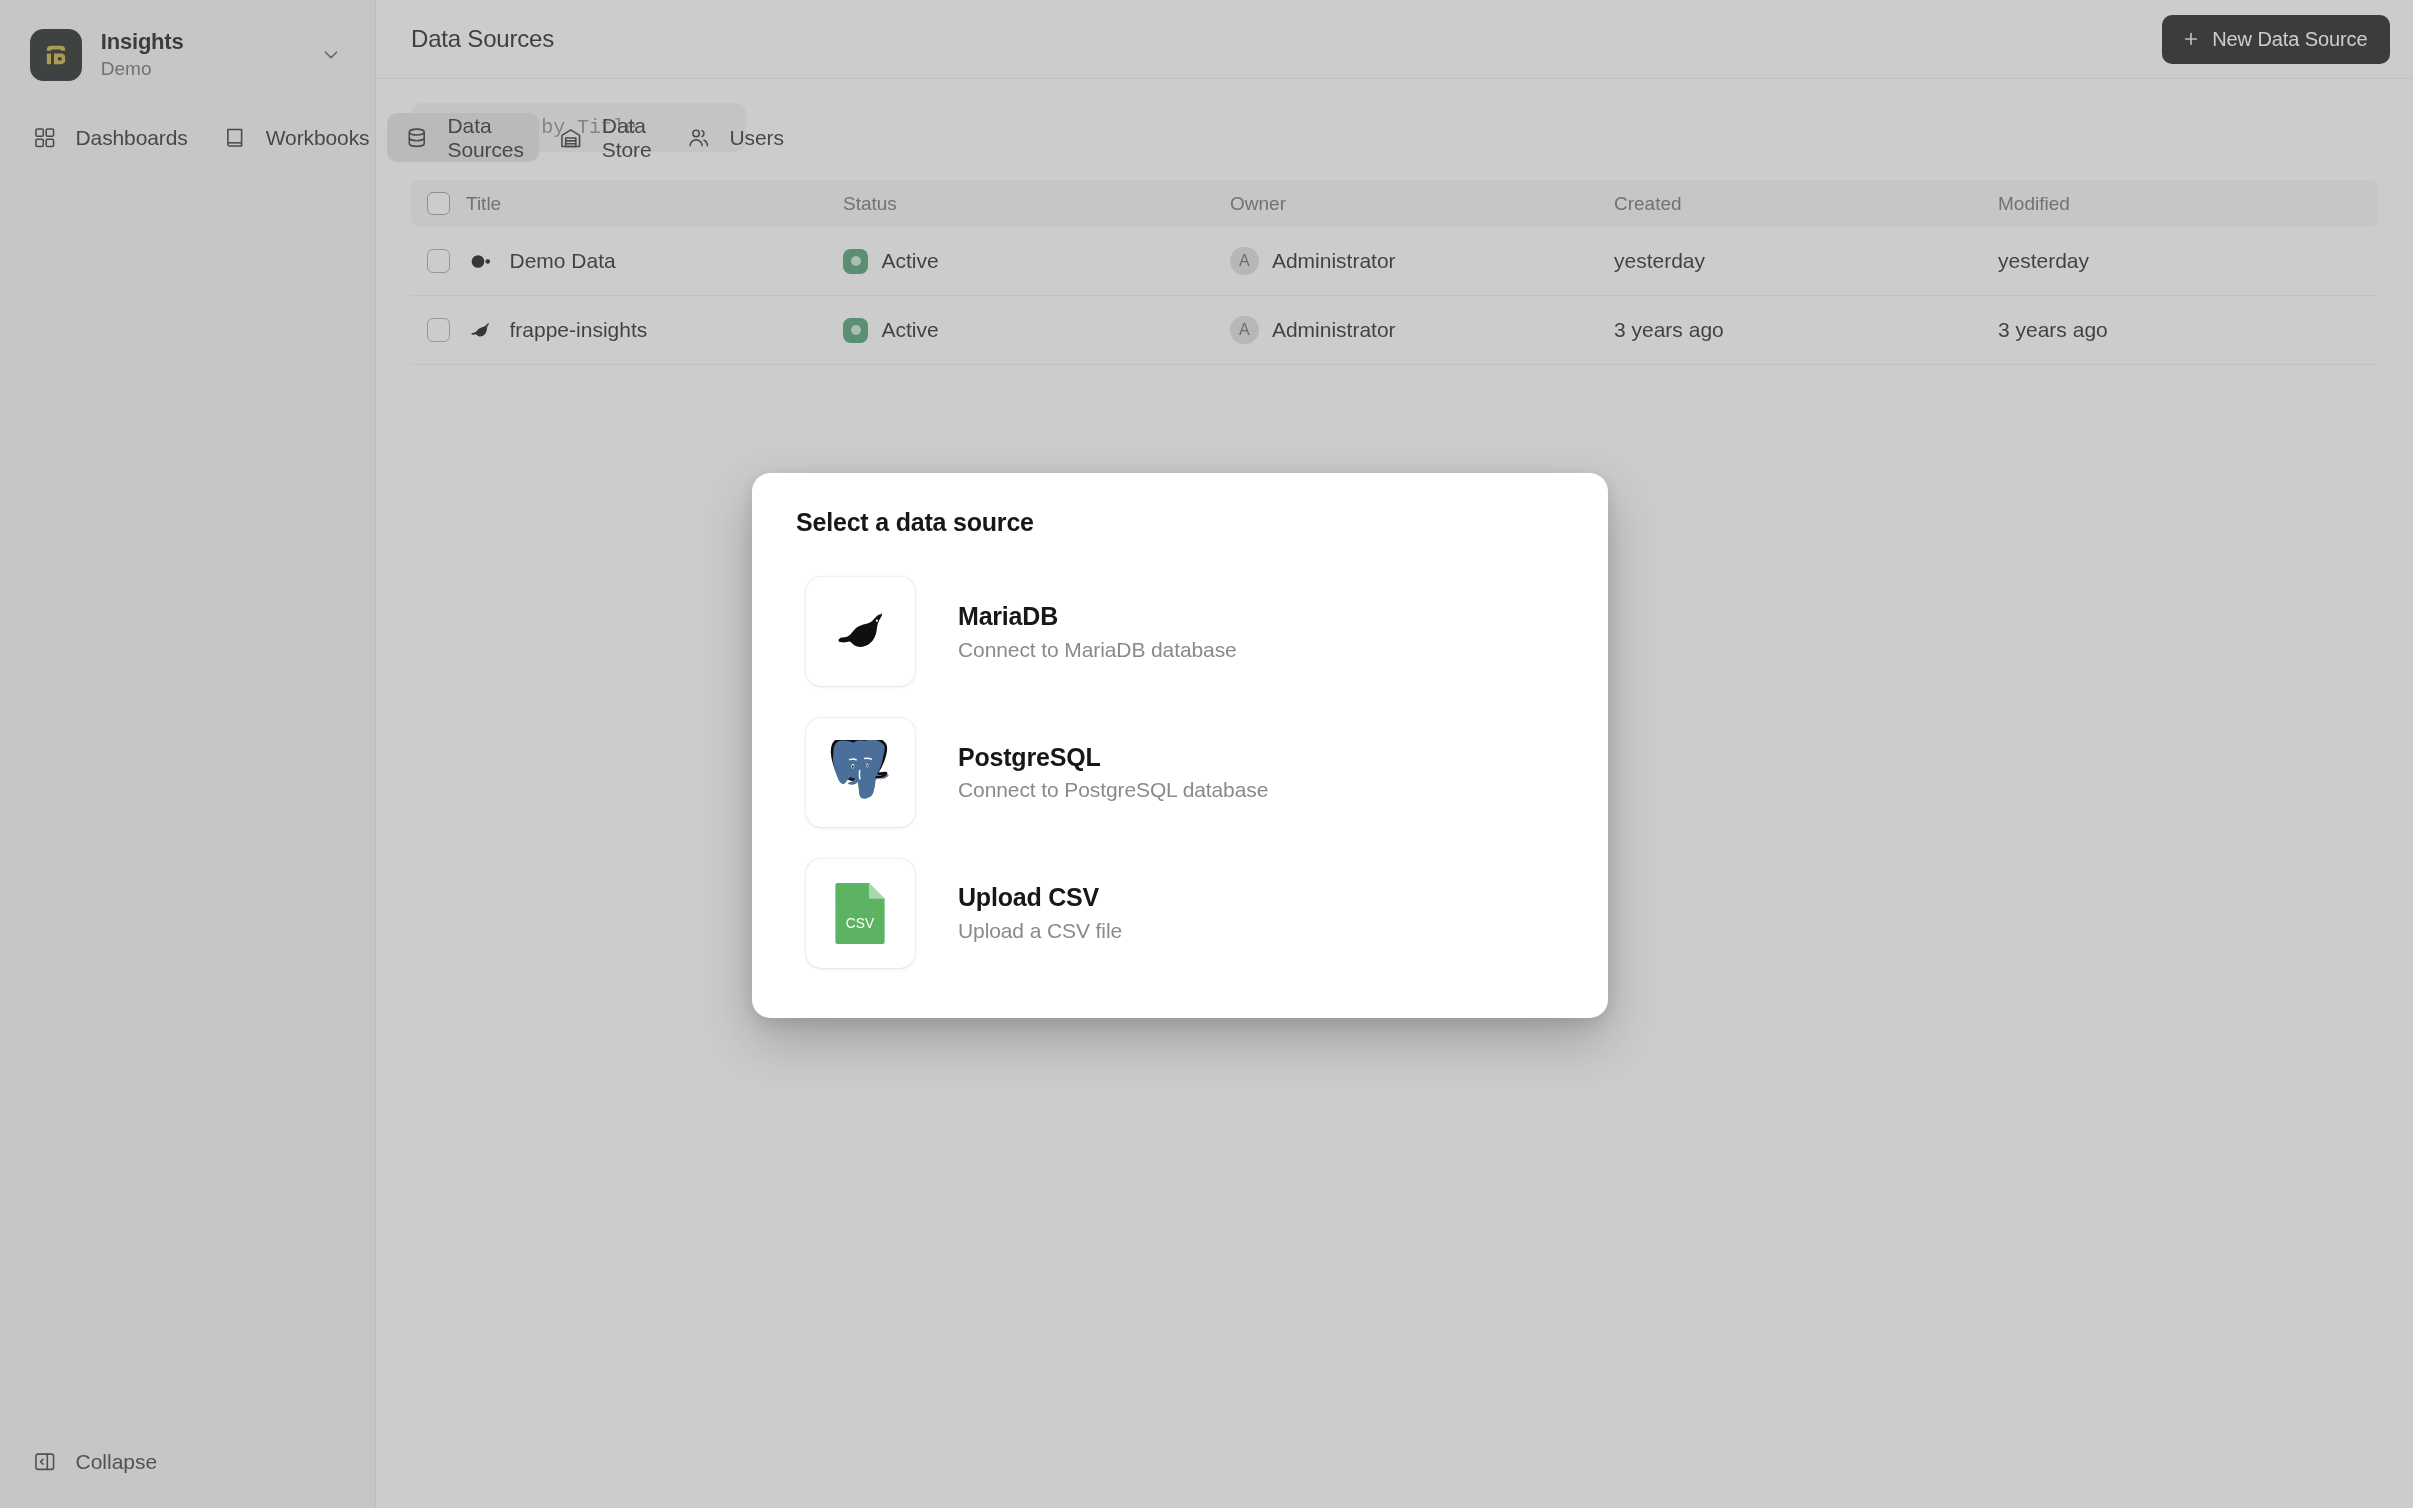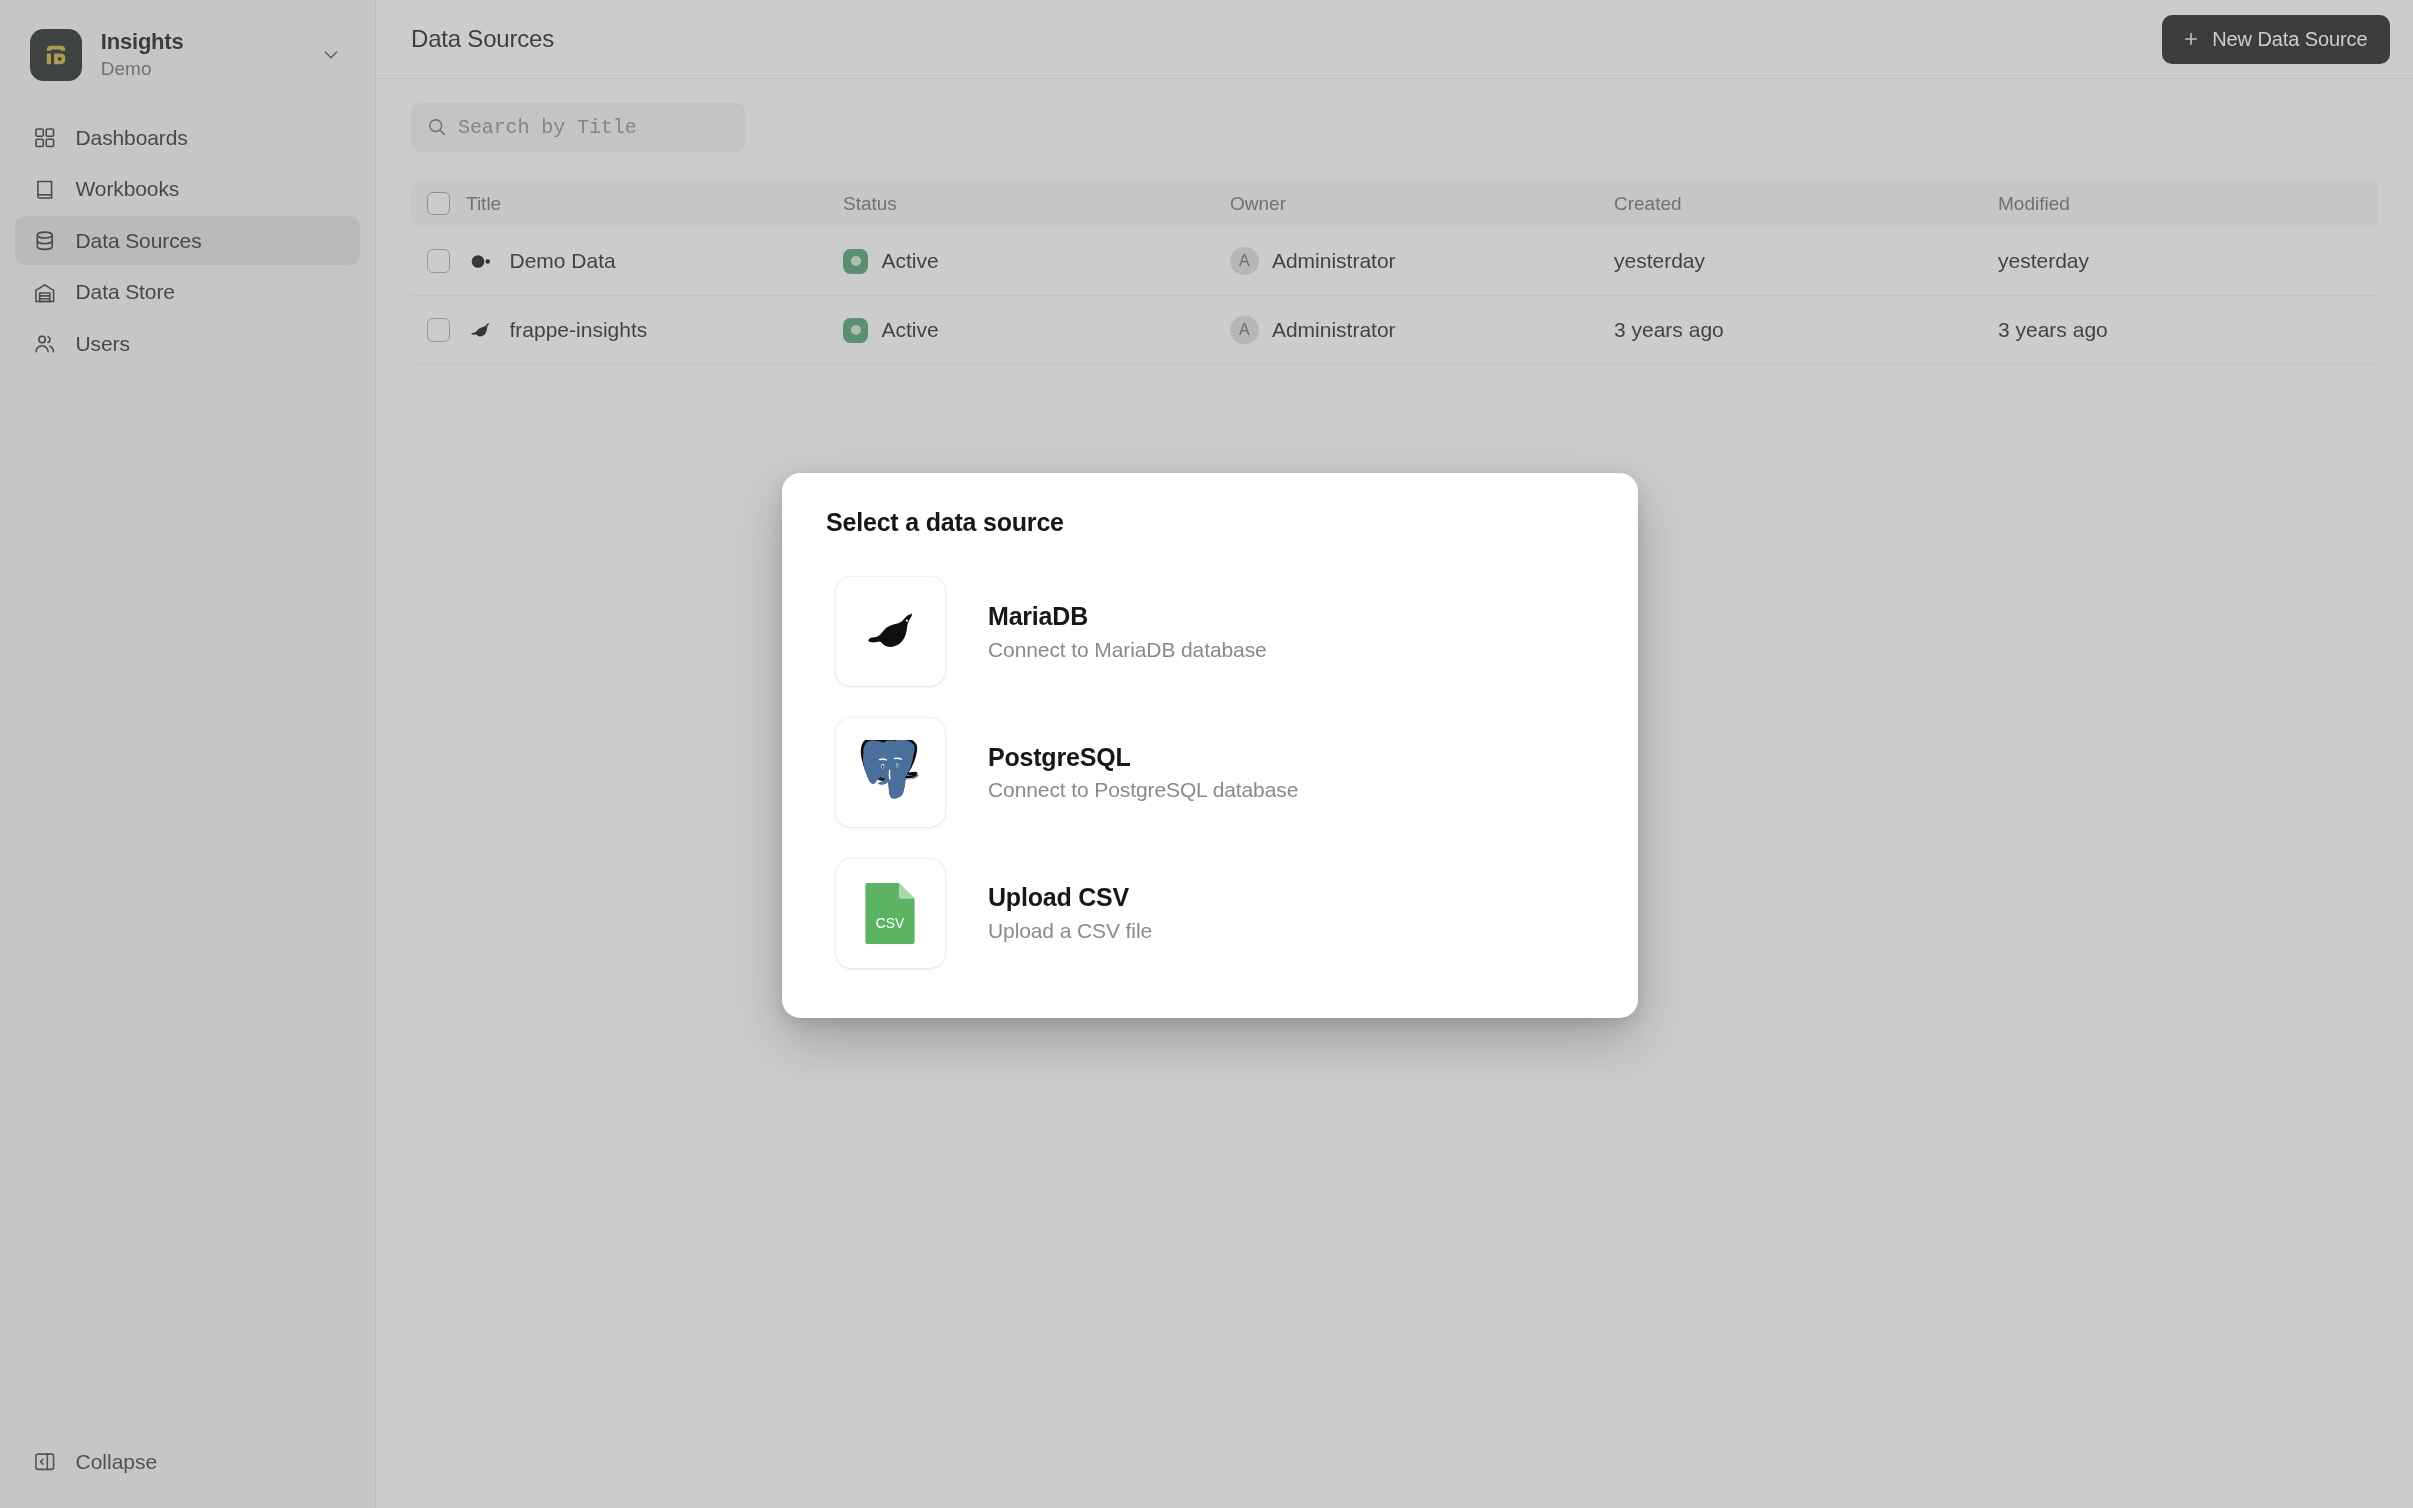--- a/index.html
+++ b/index.html
@@ -42,21 +42,21 @@
     border-radius: 13.4px;
     background: #1b2220;
     flex: 0 0 52px;
     display: flex; align-items: center; justify-content: center;
   }
   .brand-text { display: flex; flex-direction: column; justify-content: center; min-width: 0; flex: 1; }
   .brand-title { font-size: 22px; font-weight: 600; color: #17171a; line-height: 1.25; letter-spacing: -0.2px; }
   .brand-sub { font-size: 19px; font-weight: 400; color: #6e6e71; line-height: 1.3; margin-top: 0.8px; }
   .brand-chev { flex: 0 0 auto; margin-left: auto; padding-right: 3.4px; display:flex; align-items:center; }
 
-  .nav { margin-top: 22px; padding: 0 15px; display: flex; flex-direction: column; gap: 2.5px; }
+  .nav { margin-top: 22px; padding: 0 15px; display: flex; flex-direction: row; gap: 2.5px; }
   .nav-item {
     display: flex; align-items: center; gap: 17px;
     height: 49px;
     padding: 0 15px;
     border-radius: 10px;
     cursor: pointer;
     color: #2b2b2d;
   }
   .nav-item.active { background: #e4e3e1; }
   .nav-label { font-size: 21px; font-weight: 450; letter-spacing: -0.1px; }
@@ -197,21 +197,21 @@
     position: absolute;
     inset: 0;
     background: rgba(120,120,120,0.38);
     z-index: 50;
     display: flex;
     align-items: flex-start;
     justify-content: center;
   }
   .modal {
     position: absolute;
-    left: 782px;
+    left: 752px;
     top: 473px;
     width: 856px;
     background: #ffffff;
     border-radius: 18.4px;
     box-shadow: 0 22px 54px rgba(0,0,0,0.22), 0 5px 15px rgba(0,0,0,0.10);
     padding: 35px 37px 39px 44px;
   }
   .modal-title {
     font-size: 25px;
     font-weight: 600;

